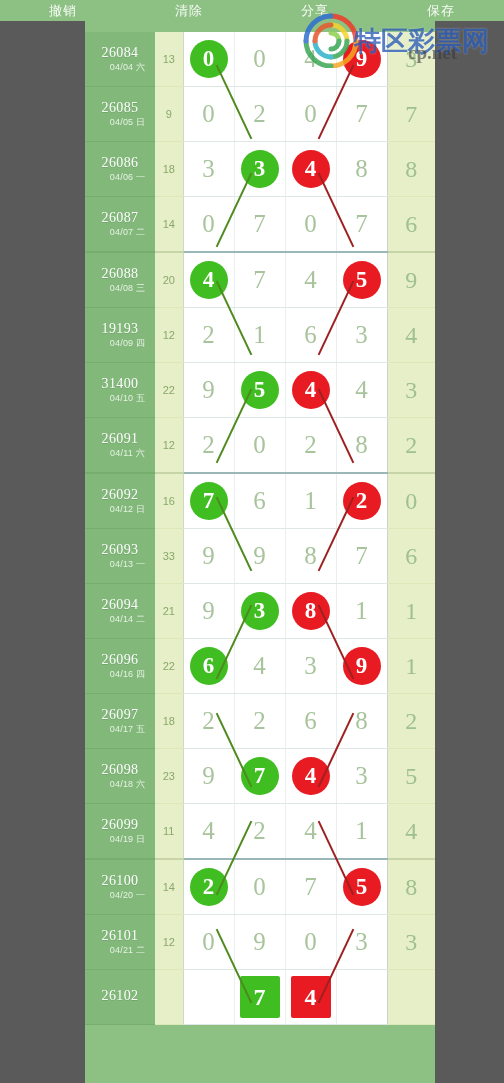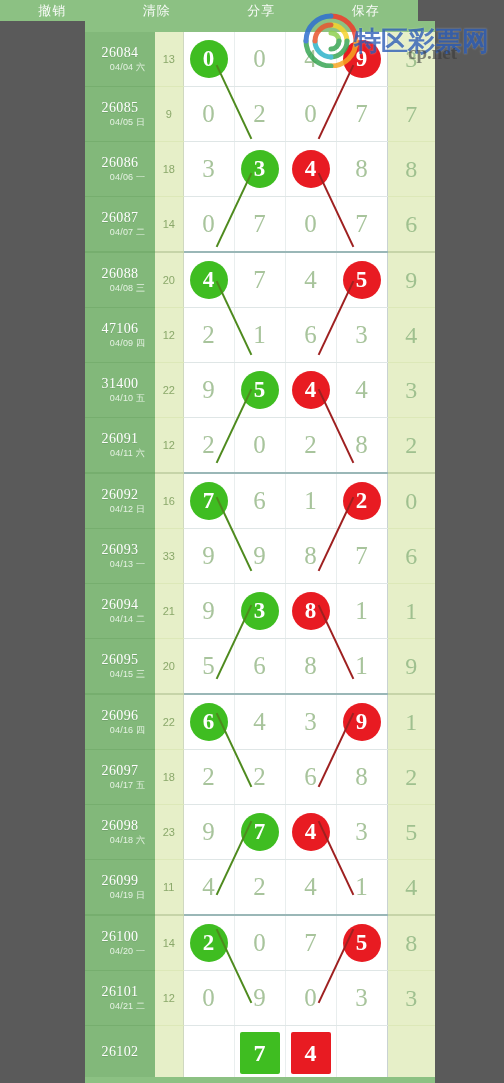--- a/index.html
+++ b/index.html
@@ -6,21 +6,21 @@
   html, body {
     width: 504px; height: 1083px;
     font-family: "Liberation Serif", "DejaVu Serif", serif;
     background: #5a5a5a;
     overflow: hidden;
   }
   #root { position: relative; width: 504px; height: 1083px; background: #5a5a5a; }
 
   
   #toolbar {
-    position: absolute; left: 0; top: 0; width: 418px; height: 21px;
+    position: absolute; left: 0; top: 0; width: 504px; height: 21px;
     background: #8cc183;
     display: flex; align-items: center;
   }
   #toolbar .tb-btn {
     flex: 1 1 0; text-align: center;
     font-family: "Liberation Sans", sans-serif;
     font-size: 13px; color: #ffffff; letter-spacing: 1px;
     line-height: 21px; opacity: .93;
   }
 
@@ -237,21 +237,21 @@
           </td>
           <td class="sum">20</td>
           <td class="num first"><span class="v mk-g">4</span></td>
           <td class="num"><span class="v">7</span></td>
           <td class="num"><span class="v">4</span></td>
           <td class="num last"><span class="v mk-r">5</span></td>
           <td class="tail">9</td>
         </tr>
         <tr class="row">
           <td class="issue">
-            <span class="no">47106</span>
+            <span class="no">19193</span>
             <span class="dt">04/09 四</span>
           </td>
           <td class="sum">12</td>
           <td class="num first"><span class="v">2</span></td>
           <td class="num"><span class="v">1</span></td>
           <td class="num"><span class="v">6</span></td>
           <td class="num last"><span class="v">3</span></td>
           <td class="tail">4</td>
         </tr>
         <tr class="row">
@@ -306,32 +306,20 @@
           <td class="issue">
             <span class="no">26094</span>
             <span class="dt">04/14 二</span>
           </td>
           <td class="sum">21</td>
           <td class="num first"><span class="v">9</span></td>
           <td class="num"><span class="v mk-g">3</span></td>
           <td class="num"><span class="v mk-r">8</span></td>
           <td class="num last"><span class="v">1</span></td>
           <td class="tail">1</td>
-        </tr>
-        <tr class="row sep">
-          <td class="issue">
-            <span class="no">26095</span>
-            <span class="dt">04/15 三</span>
-          </td>
-          <td class="sum">20</td>
-          <td class="num first"><span class="v">5</span></td>
-          <td class="num"><span class="v">6</span></td>
-          <td class="num"><span class="v">8</span></td>
-          <td class="num last"><span class="v">1</span></td>
-          <td class="tail">9</td>
         </tr>
         <tr class="row">
           <td class="issue">
             <span class="no">26096</span>
             <span class="dt">04/16 四</span>
           </td>
           <td class="sum">22</td>
           <td class="num first"><span class="v mk-g">6</span></td>
           <td class="num"><span class="v">4</span></td>
           <td class="num"><span class="v">3</span></td>

